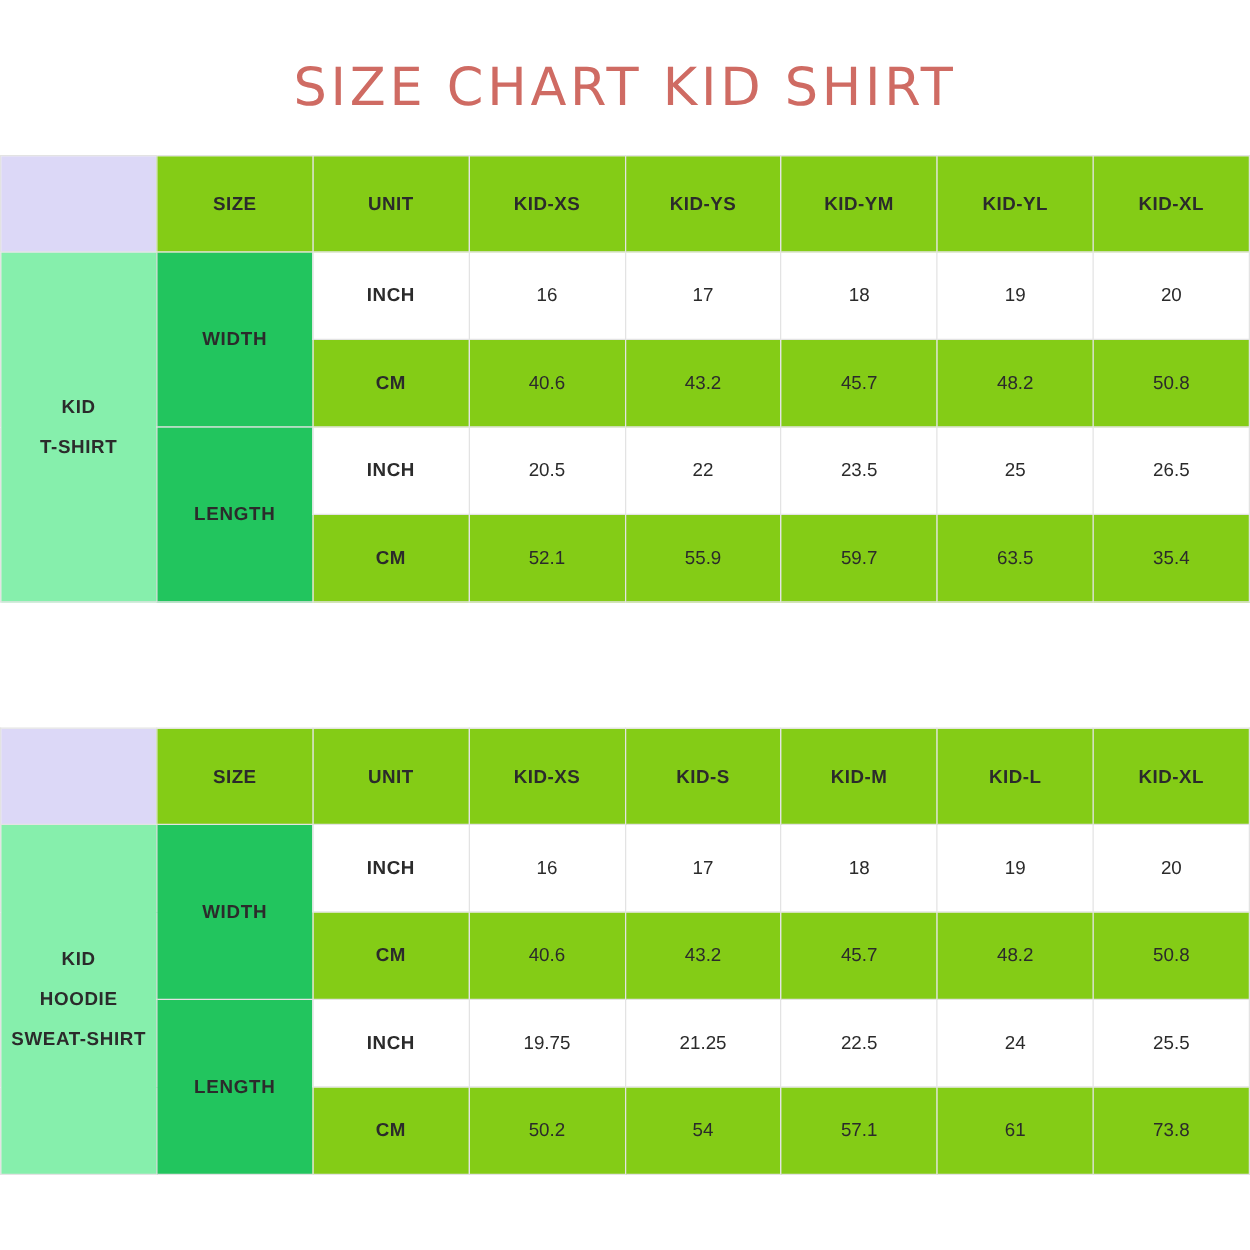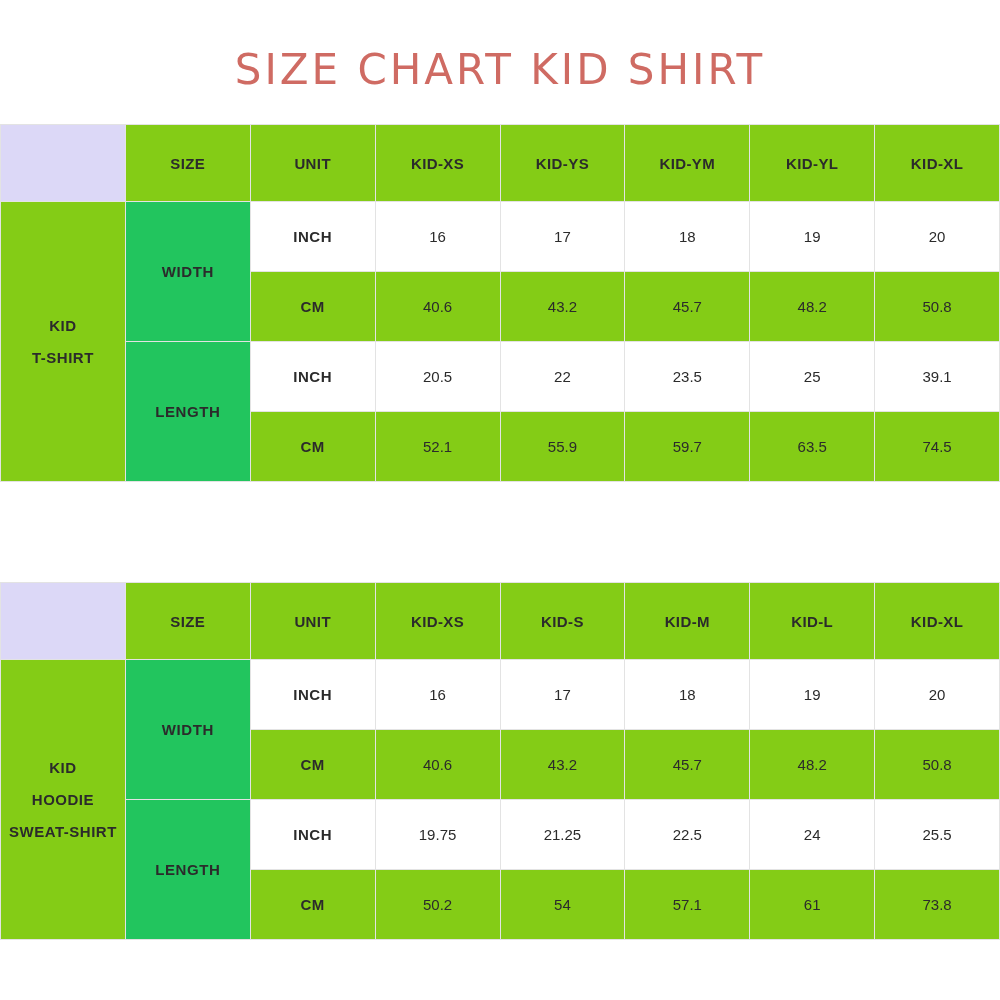--- a/index.html
+++ b/index.html
@@ -50,21 +50,21 @@
     height: 76px;
     font-weight: bold;
     color: #2b2b2b;
     letter-spacing: 0.4px;
     font-size: 15px;
   }
   .head-blank {
     background: #dcd8f7;
   }
   .cat-cell {
-    background: #84cc16;
+    background: #86efac;
     font-weight: bold;
     font-size: 17px;
     line-height: 32px;
     letter-spacing: 0.5px;
     width: 155px;
   }
   .dim-cell {
     background: #22c55e;
     font-weight: bold;
     font-size: 16px;
@@ -138,29 +138,29 @@
       <td class="val-cell">50.8</td>
     </tr>
 
     <tr class="row-inch">
       <td class="dim-cell" rowspan="2">LENGTH</td>
       <td class="unit-cell">INCH</td>
       <td class="val-cell">20.5</td>
       <td class="val-cell">22</td>
       <td class="val-cell">23.5</td>
       <td class="val-cell">25</td>
-      <td class="val-cell">39.1</td>
+      <td class="val-cell">26.5</td>
     </tr>
     <tr class="row-cm">
       <td class="unit-cell">CM</td>
       <td class="val-cell">52.1</td>
       <td class="val-cell">55.9</td>
       <td class="val-cell">59.7</td>
       <td class="val-cell">63.5</td>
-      <td class="val-cell">74.5</td>
+      <td class="val-cell">35.4</td>
     </tr>
   </tbody>
       </table>
   </div>
 
   <div class="gap"></div>
 
   <div class="table-wrap">
   <table class="size-table">
     <tbody>

